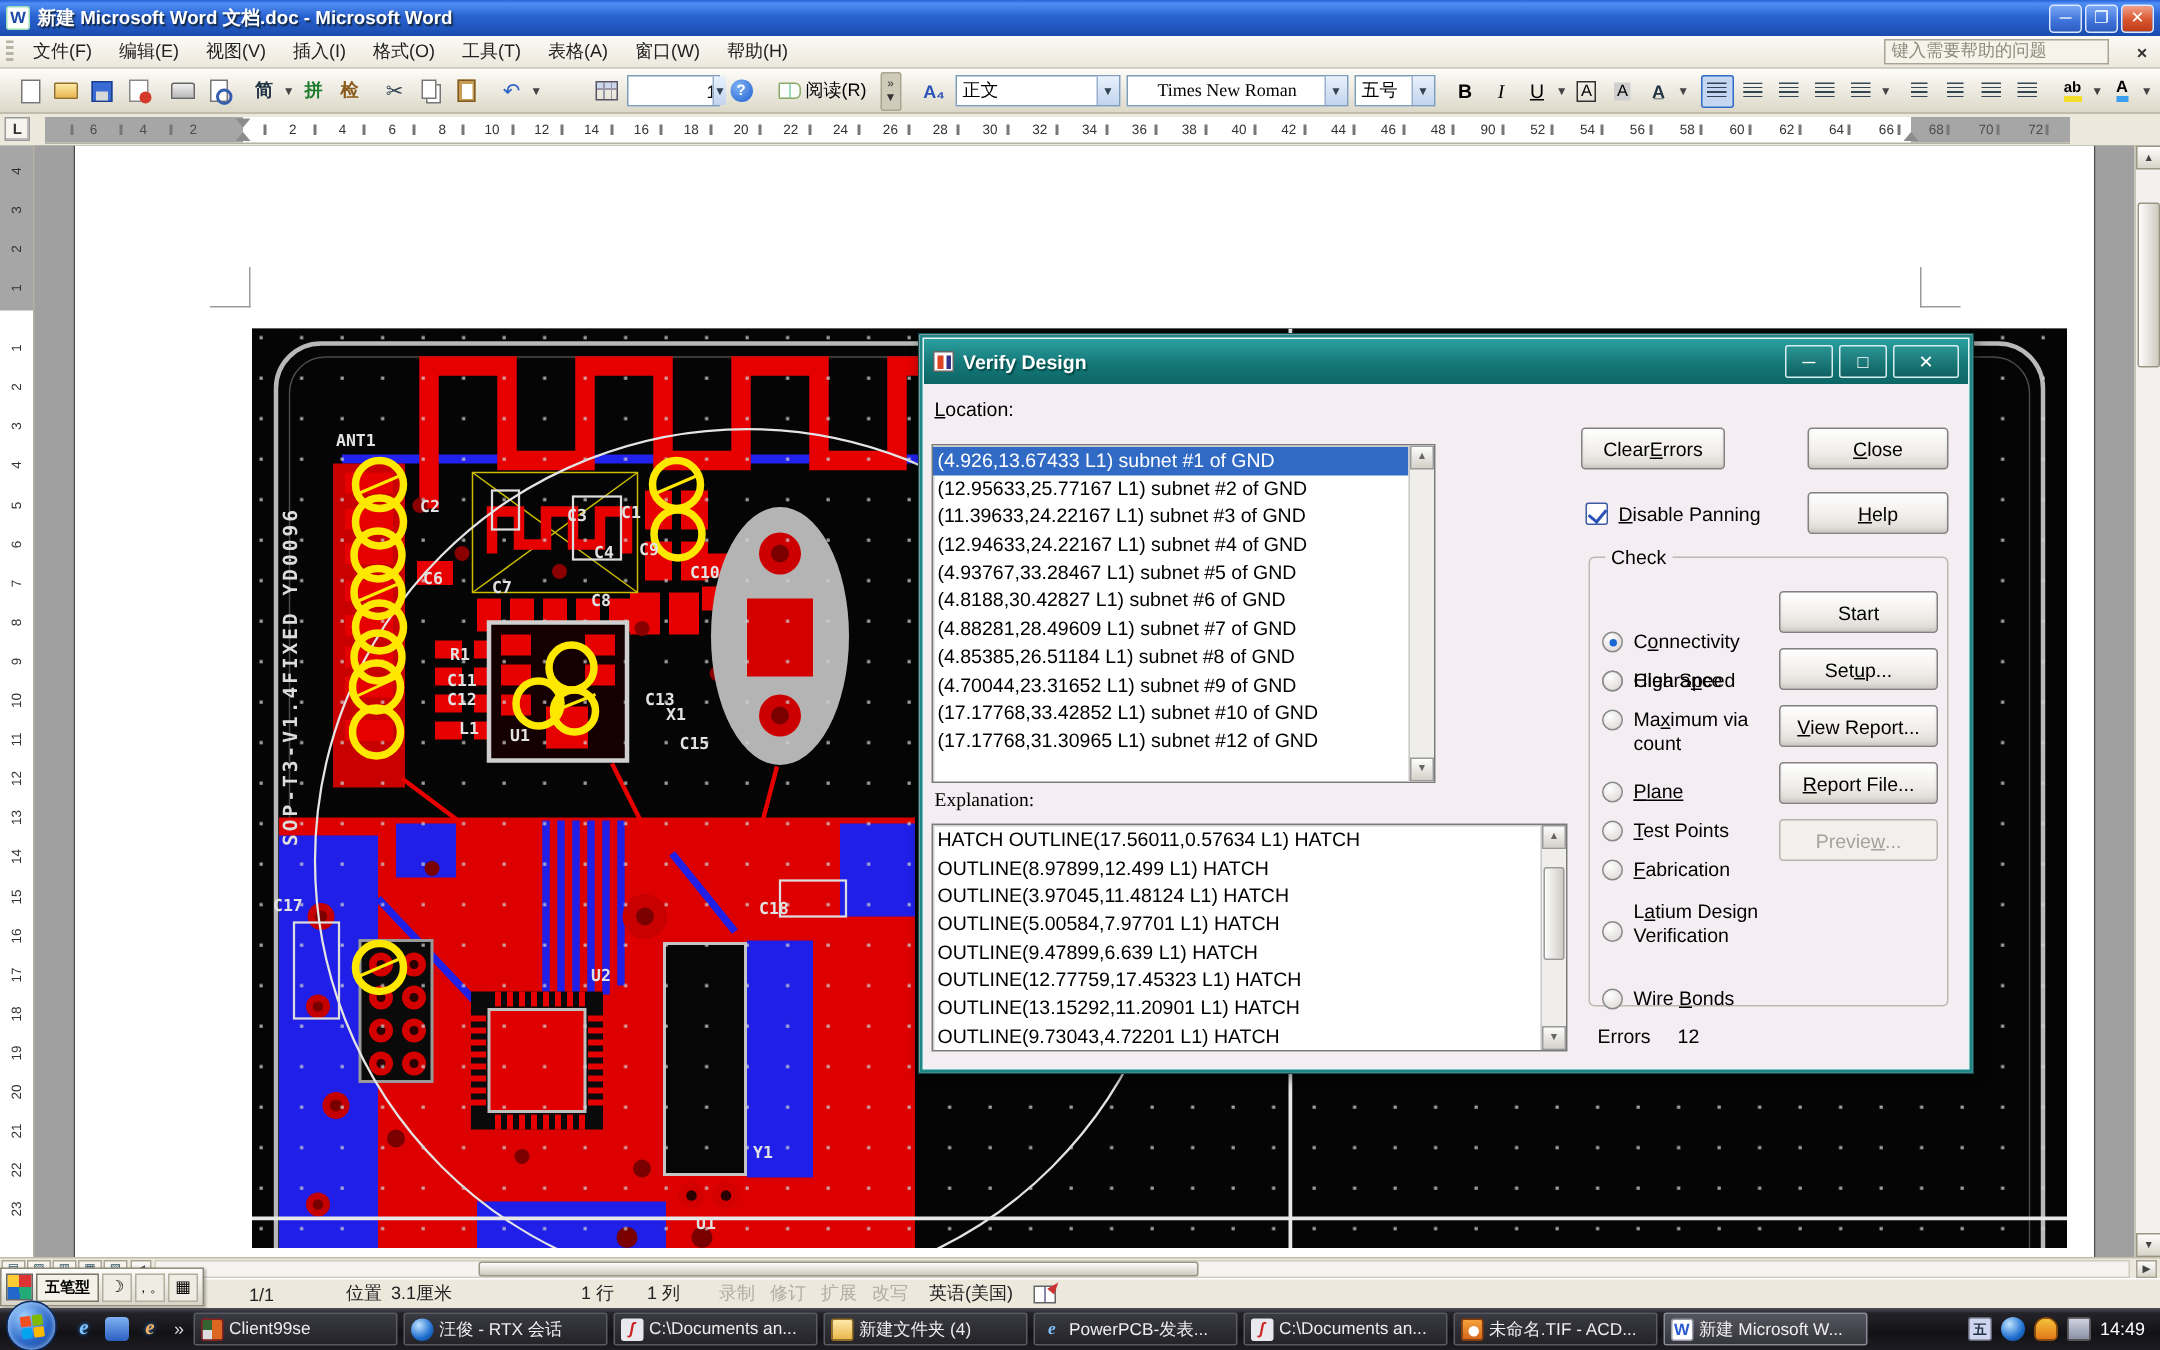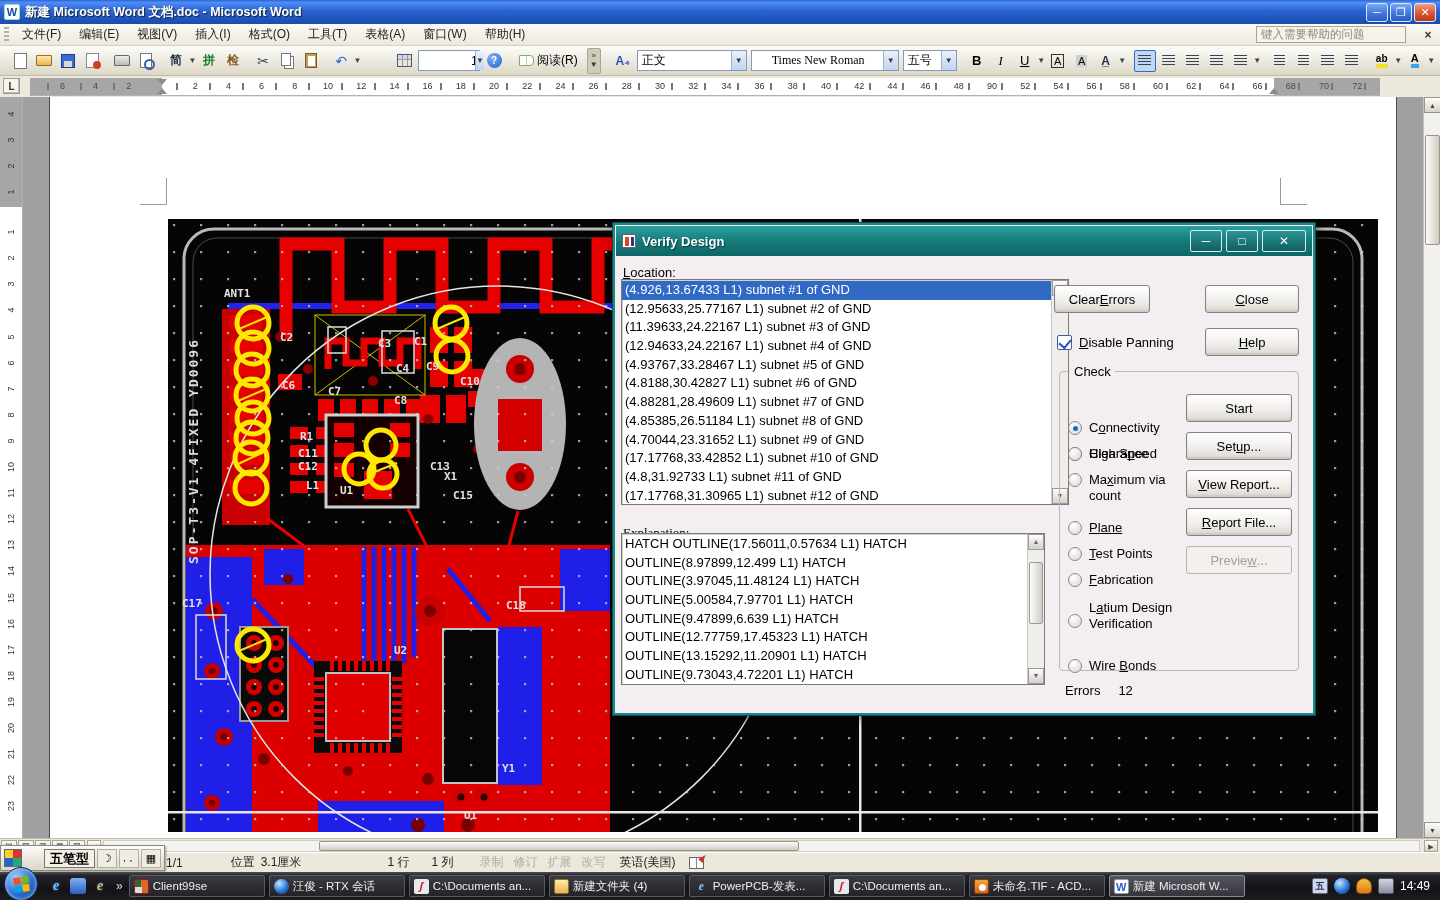--- a/index.html
+++ b/index.html
@@ -118,21 +118,21 @@
   .hs-thumb { position:absolute; left:215px; top:0; width:480px; height:10px; background:linear-gradient(180deg,#fdfdfd,#cfcbc0); border:1px solid #9a9684; border-radius:2px; }
   .statusbar { position:absolute; left:0; top:852px; width:1440px; height:20px; background:#ece8dc; border-top:1px solid #fff; display:flex; align-items:center; font-size:12px; color:#222; }
   .st { white-space:nowrap; } .st.dim { color:#b2ada0; }
   .proof-icon { width:15px; height:12px; background:linear-gradient(90deg,#fdfdfd 0 45%,#88a 45% 55%,#fdfdfd 55%); border:1px solid #666; position:relative; }
   .proof-icon::after { content:""; position:absolute; right:-3px; top:-4px; width:0; height:0; border-left:3px solid transparent; border-right:3px solid transparent; border-bottom:8px solid #c33; transform:rotate(40deg); }
 
   
   .ime-bar { position:absolute; left:0px; top:845px; height:26px; background:linear-gradient(180deg,#fdfdfb,#d9d5c9);
     border:1px solid #8f8b7b; box-shadow:1px 1px 2px rgba(0,0,0,.35); display:flex; align-items:center; padding:1px 3px; gap:2px; z-index:30; }
   .ime-logo { width:18px; height:18px; background:conic-gradient(#d33 0 25%,#2a7 25% 50%,#26c 50% 75%,#fc3 75%); border:1px solid #666; }
-  .ime-name { border:1px solid #7b7767; background:#f3f1e8; padding:0 5px; height:19px; line-height:18px; font-size:13px; font-weight:bold;margin-left:20px; }
+  .ime-name { border:1px solid #7b7767; background:#f3f1e8; padding:0 5px; height:19px; line-height:18px; font-size:10px; font-weight:bold; }
   .ime-small { width:20px; height:19px; border:1px solid #b3af9f; background:#efede3; font-size:11px; text-align:center; line-height:17px; }
 
   
   .taskbar { position:absolute; left:0; top:872px; width:1440px; height:28px;
     background:linear-gradient(180deg,#4e4e56 0,#232329 12%,#121216 60%,#1c1c22 100%); display:flex; align-items:center; z-index:40; }
   .start-orb { width:34px; height:34px; border-radius:50%; margin:-4px 6px 0 4px; position:relative; flex:none;
     background:radial-gradient(circle at 35% 30%,#9fd0ff,#2a66c8 55%,#123a80); border:1px solid #0c2a5c; box-shadow:inset 0 0 4px #bfe0ff; }
   .orb-flag { position:absolute; left:9px; top:9px; width:15px; height:15px; transform:rotate(-8deg);
     display:grid; grid-template-columns:7px 7px; grid-template-rows:7px 7px; gap:1px; }
   .orb-flag i { border-radius:1px; }
@@ -705,43 +705,42 @@
     <div class="dialog" data-name="verify-design-dialog">
       <div class="dlg-title" data-name="dialog-titlebar">
         <div class="dlg-icon" data-name="pads-logo-icon"></div>
         <div class="dlg-title-text" data-name="dialog-title">Verify Design</div>
         <div class="dlg-btn" data-name="dialog-minimize-button">─</div>
         <div class="dlg-btn" data-name="dialog-maximize-button">□</div>
         <div class="dlg-btn close" data-name="dialog-close-button">✕</div>
       </div>
 
       <div class="dlg-label" style="left:10px; top:42px;" data-name="location-label"><u>L</u>ocation:</div>
-      <div class="listbox" style="left:8px; top:56px; width:448px; height:226px;" data-name="location-listbox">
+      <div class="listbox" style="left:8px; top:73px; width:336px; height:226px;" data-name="location-listbox">
         <div class="lb-inner">
           <div class="lb-item sel" data-name="location-item">(4.926,13.67433 L1) subnet #1 of GND</div>
           <div class="lb-item" data-name="location-item">(12.95633,25.77167 L1) subnet #2 of GND</div>
           <div class="lb-item" data-name="location-item">(11.39633,24.22167 L1) subnet #3 of GND</div>
           <div class="lb-item" data-name="location-item">(12.94633,24.22167 L1) subnet #4 of GND</div>
           <div class="lb-item" data-name="location-item">(4.93767,33.28467 L1) subnet #5 of GND</div>
           <div class="lb-item" data-name="location-item">(4.8188,30.42827 L1) subnet #6 of GND</div>
           <div class="lb-item" data-name="location-item">(4.88281,28.49609 L1) subnet #7 of GND</div>
           <div class="lb-item" data-name="location-item">(4.85385,26.51184 L1) subnet #8 of GND</div>
           <div class="lb-item" data-name="location-item">(4.70044,23.31652 L1) subnet #9 of GND</div>
           <div class="lb-item" data-name="location-item">(17.17768,33.42852 L1) subnet #10 of GND</div>
-          <div class="lb-item" data-name="location-item">(4.8,31.92733 L1) subnet #11 of GND</div>
           <div class="lb-item" data-name="location-item">(17.17768,31.30965 L1) subnet #12 of GND</div>
         </div>
         <div class="lb-scroll" data-name="location-scrollbar">
           <div class="lb-sb" style="top:0;" data-name="scroll-up-icon">▲</div>
           <div class="lb-sb" style="bottom:0;" data-name="scroll-down-icon">▼</div>
         </div>
       </div>
 
       <div class="dlg-label" style="left:10px; top:302px;font-family:Liberation Serif, serif;" data-name="explanation-label">Explanation:</div>
-      <div class="listbox" style="left:8px; top:310px; width:424px; height:152px;padding-left:28px;" data-name="explanation-listbox">
+      <div class="listbox" style="left:8px; top:326px; width:424px; height:152px;padding-left:28px;" data-name="explanation-listbox">
         <div class="lb-inner">
           <div class="lb-item" data-name="explanation-item">HATCH OUTLINE(17.56011,0.57634 L1) HATCH</div>
           <div class="lb-item" data-name="explanation-item">OUTLINE(8.97899,12.499 L1) HATCH</div>
           <div class="lb-item" data-name="explanation-item">OUTLINE(3.97045,11.48124 L1) HATCH</div>
           <div class="lb-item" data-name="explanation-item">OUTLINE(5.00584,7.97701 L1) HATCH</div>
           <div class="lb-item" data-name="explanation-item">OUTLINE(9.47899,6.639 L1) HATCH</div>
           <div class="lb-item" data-name="explanation-item">OUTLINE(12.77759,17.45323 L1) HATCH</div>
           <div class="lb-item" data-name="explanation-item">OUTLINE(13.15292,11.20901 L1) HATCH</div>
           <div class="lb-item" data-name="explanation-item">OUTLINE(9.73043,4.72201 L1) HATCH</div>
         </div>

